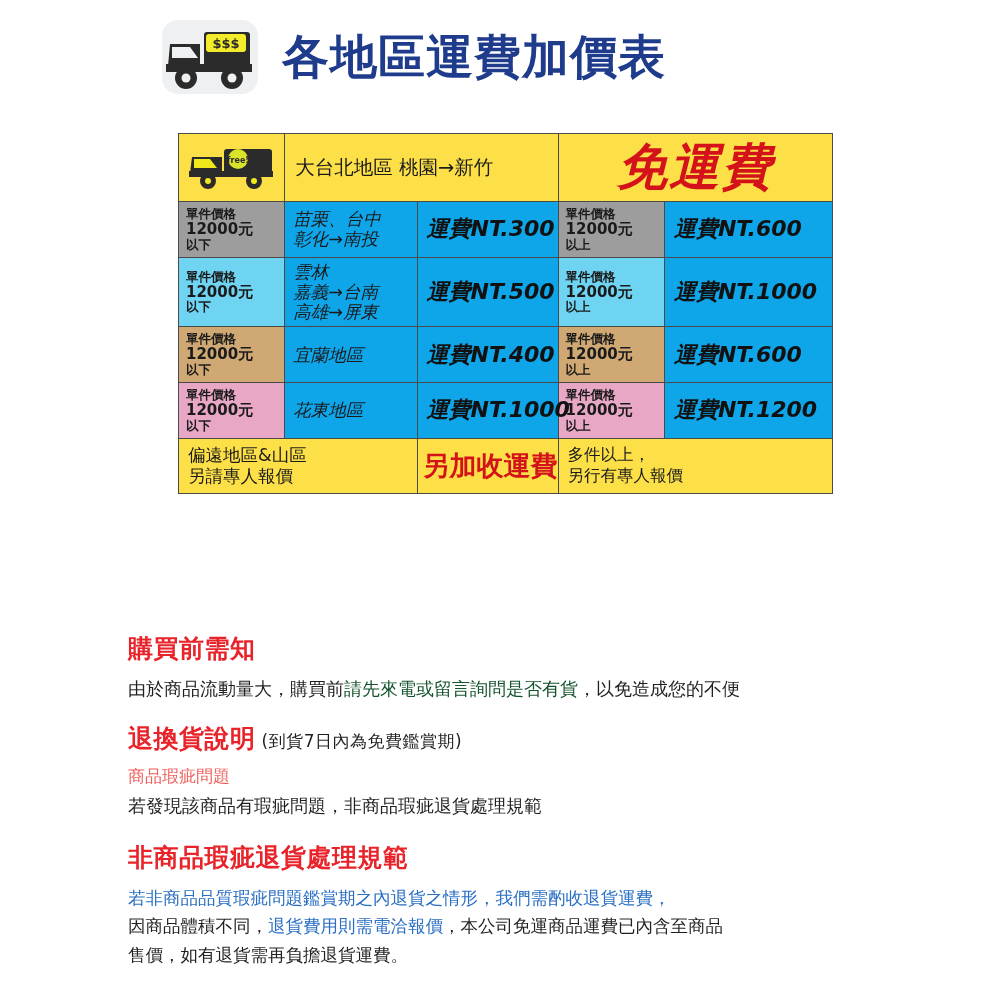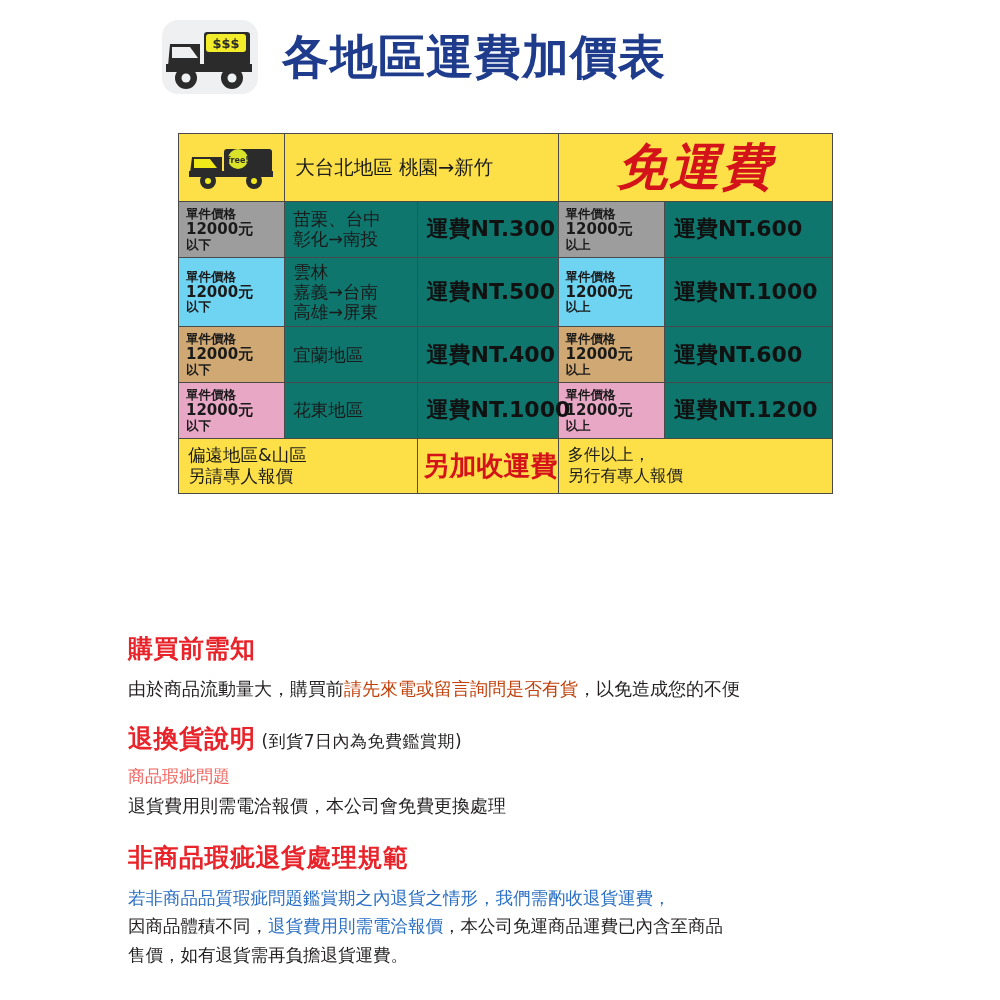--- a/index.html
+++ b/index.html
@@ -102,21 +102,21 @@
     color: #1a1a1a;
     white-space: nowrap;
   }
 
   
   .bg-yellow { background: #fde047; }
   .bg-gray   { background: #9d9d9d; }
   .bg-blue   { background: #6fd3f2; }
   .bg-tan    { background: #cfa873; }
   .bg-pink   { background: #e9a7c6; }
-  .bg-white  { background: #0f766e; }
+  .bg-white  { background: #0ea5e9; font-style: italic; }
 
   .bottom-left {
     font-family: "DejaVu Sans", sans-serif;
     font-size: 17.5px;
     line-height: 1.2;
     padding: 6px 4px 6px 9px;
     color: #1a1a1a;
   }
   .extra-fee {
     font-family: "DejaVu Sans", sans-serif;
@@ -161,21 +161,21 @@
     color: #231f20;
     font-size: 17px;
     font-weight: normal;
   }
   .note-line {
     font-size: 18px;
     line-height: 1.5;
     margin: 0 0 20px 0;
     color: #231f20;
   }
-  .note-line .blue { color: #c2410c; }
+  .note-line .blue { color: #14532d; }
   .note-small-red {
     color: #f0615c;
     font-size: 17px;
     margin: 0 0 4px 0;
     font-weight: normal;
   }
   .note-plain {
     font-size: 18px;
     line-height: 1.5;
     margin: 0 0 22px 0;
@@ -384,21 +384,21 @@
     <p class="note-line">
       <span>由於商品流動量大，購買前</span><span class="blue">請先來電或留言詢問是否有貨</span><span>，以免造成您的不便</span>
     </p>
 
     <h2 class="note-h-red with-sub">
       <span>退換貨說明</span>
       <span class="note-sub">(到貨7日內為免費鑑賞期)</span>
     </h2>
 
     <p class="note-small-red">商品瑕疵問題</p>
-    <p class="note-plain">退貨費用則需電洽報價，本公司會免費更換處理</p>
+    <p class="note-plain">若發現該商品有瑕疵問題，非商品瑕疵退貨處理規範</p>
 
     <h2 class="note-h-red">非商品瑕疵退貨處理規範</h2>
     <div class="note-blue-block">
       <div>若非商品品質瑕疵問題鑑賞期之內退貨之情形，我們需酌收退貨運費，</div>
       <div>
         <span class="dark">因商品體積不同，</span><span>退貨費用則需電洽報價</span><span class="dark">，本公司免運商品運費已內含至商品</span>
       </div>
       <div class="dark">售價，如有退貨需再負擔退貨運費。</div>
     </div>
   </div>

